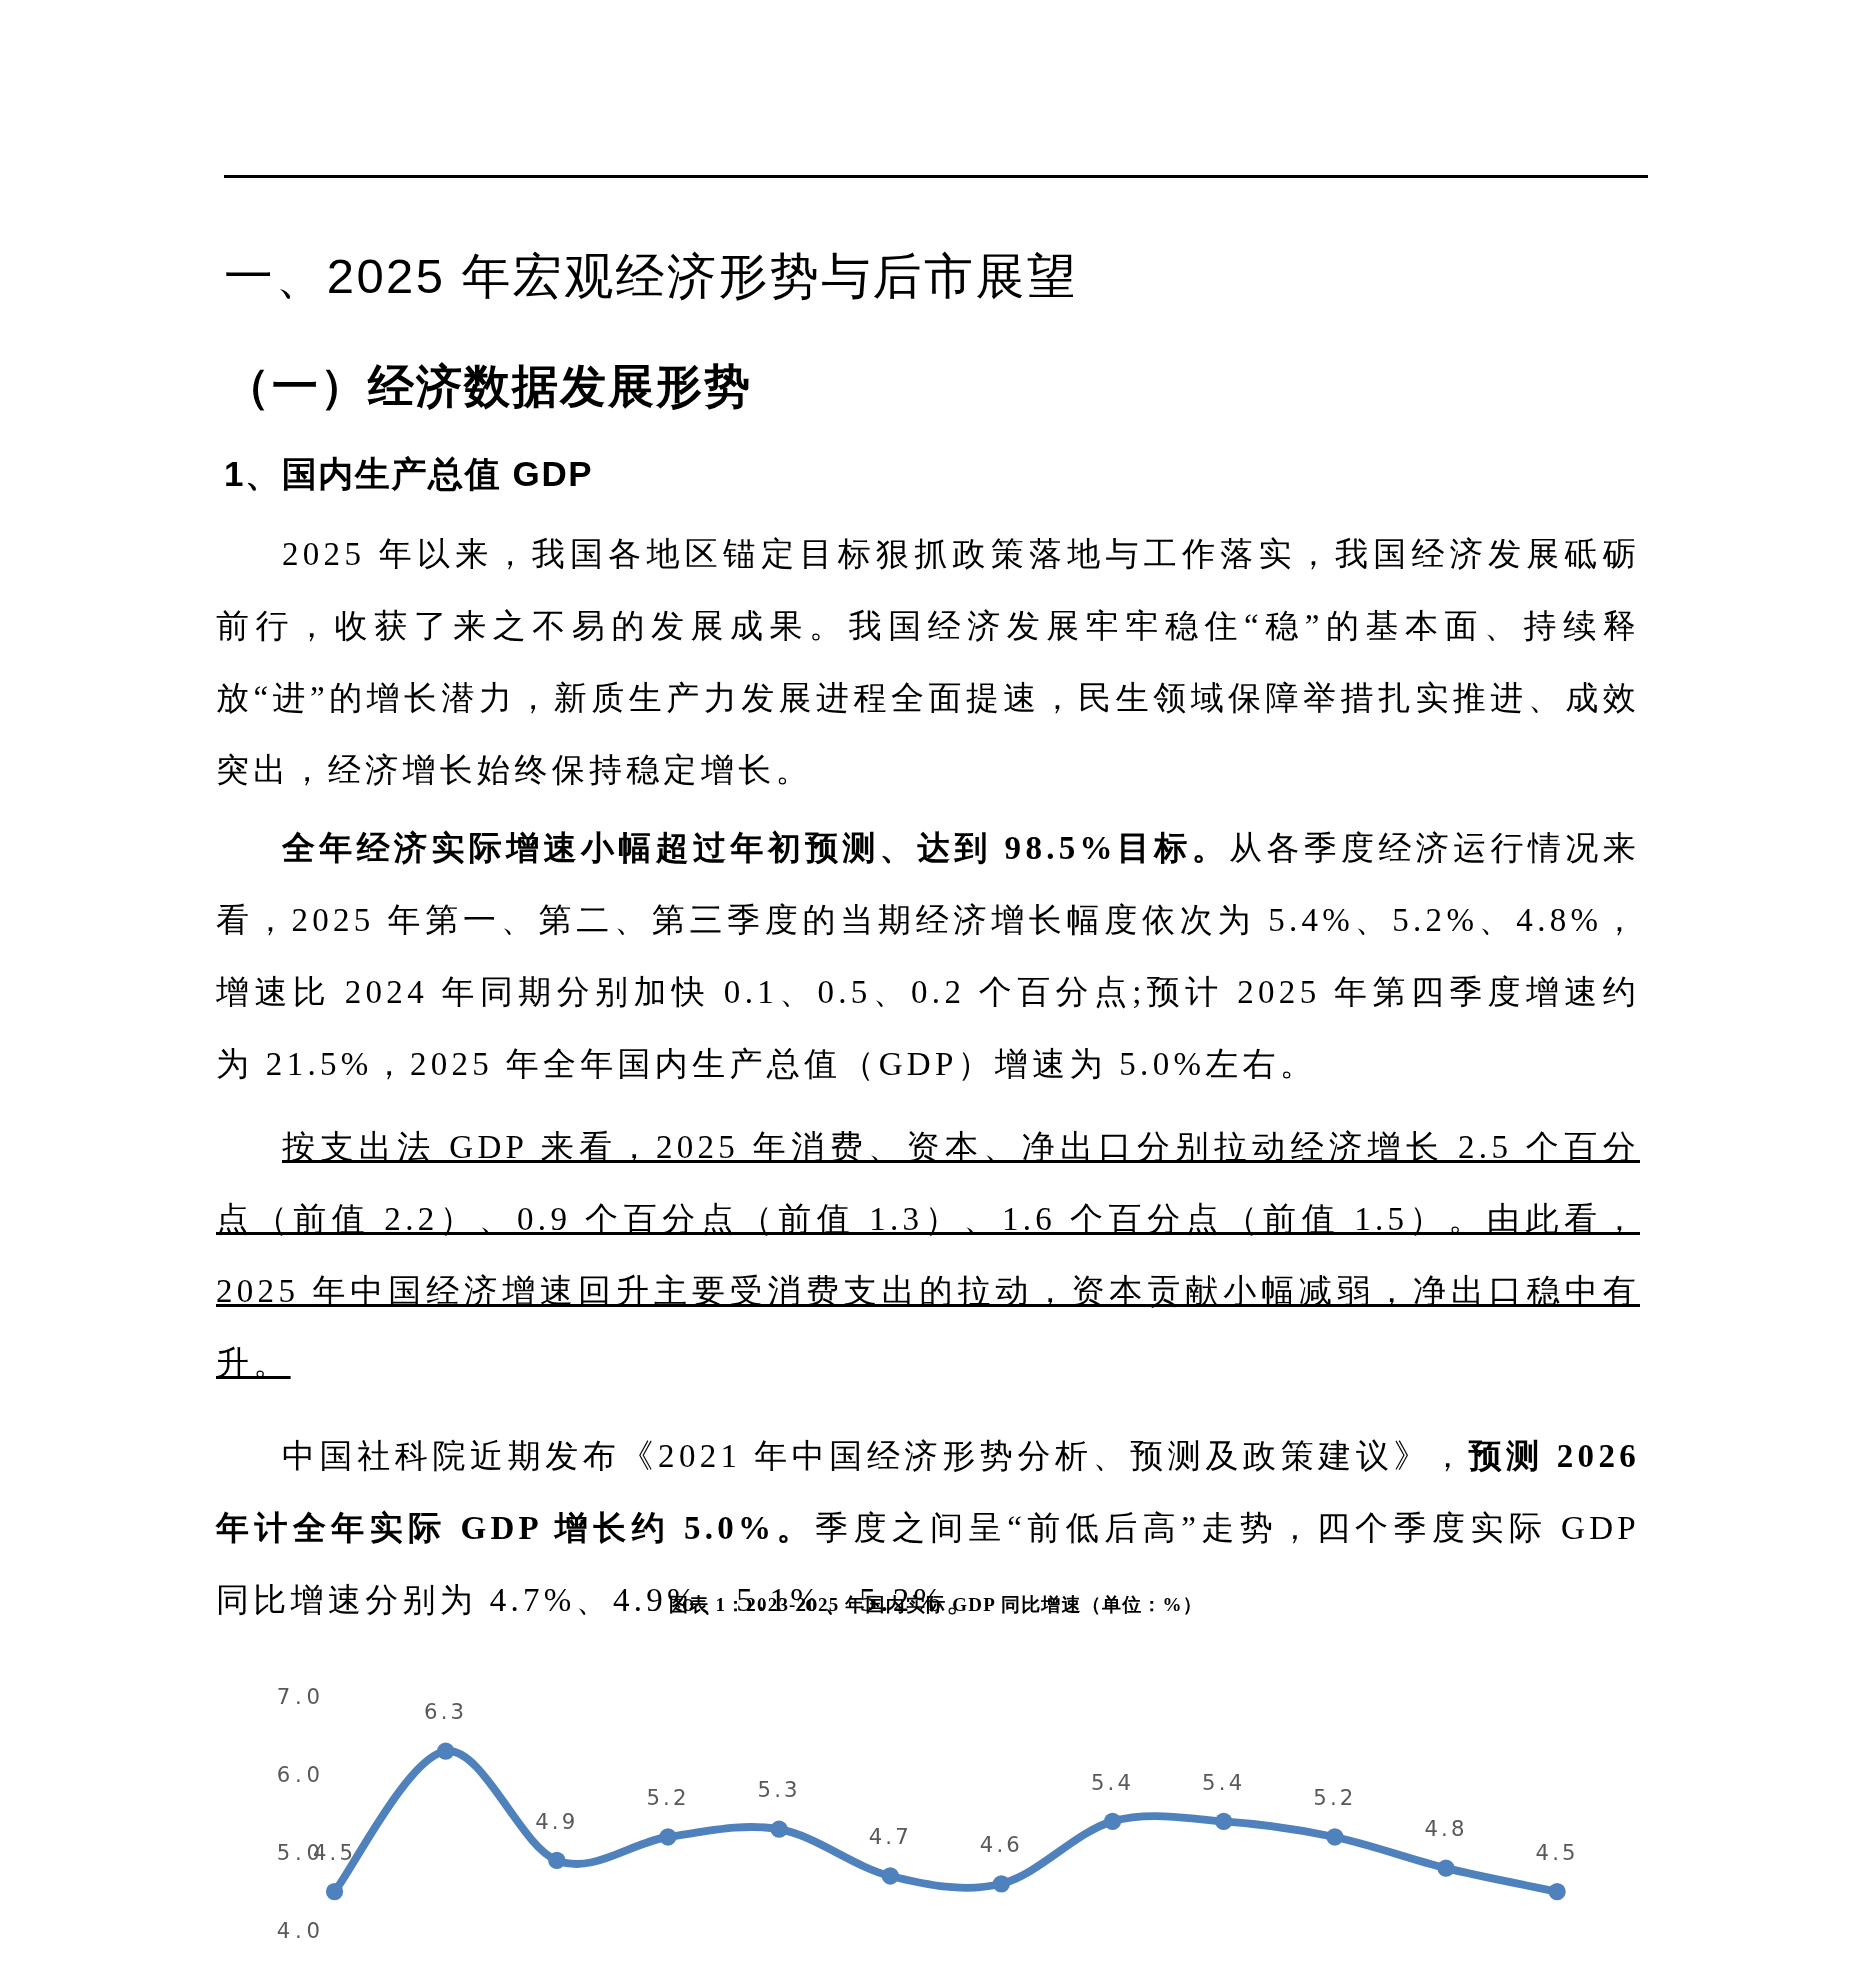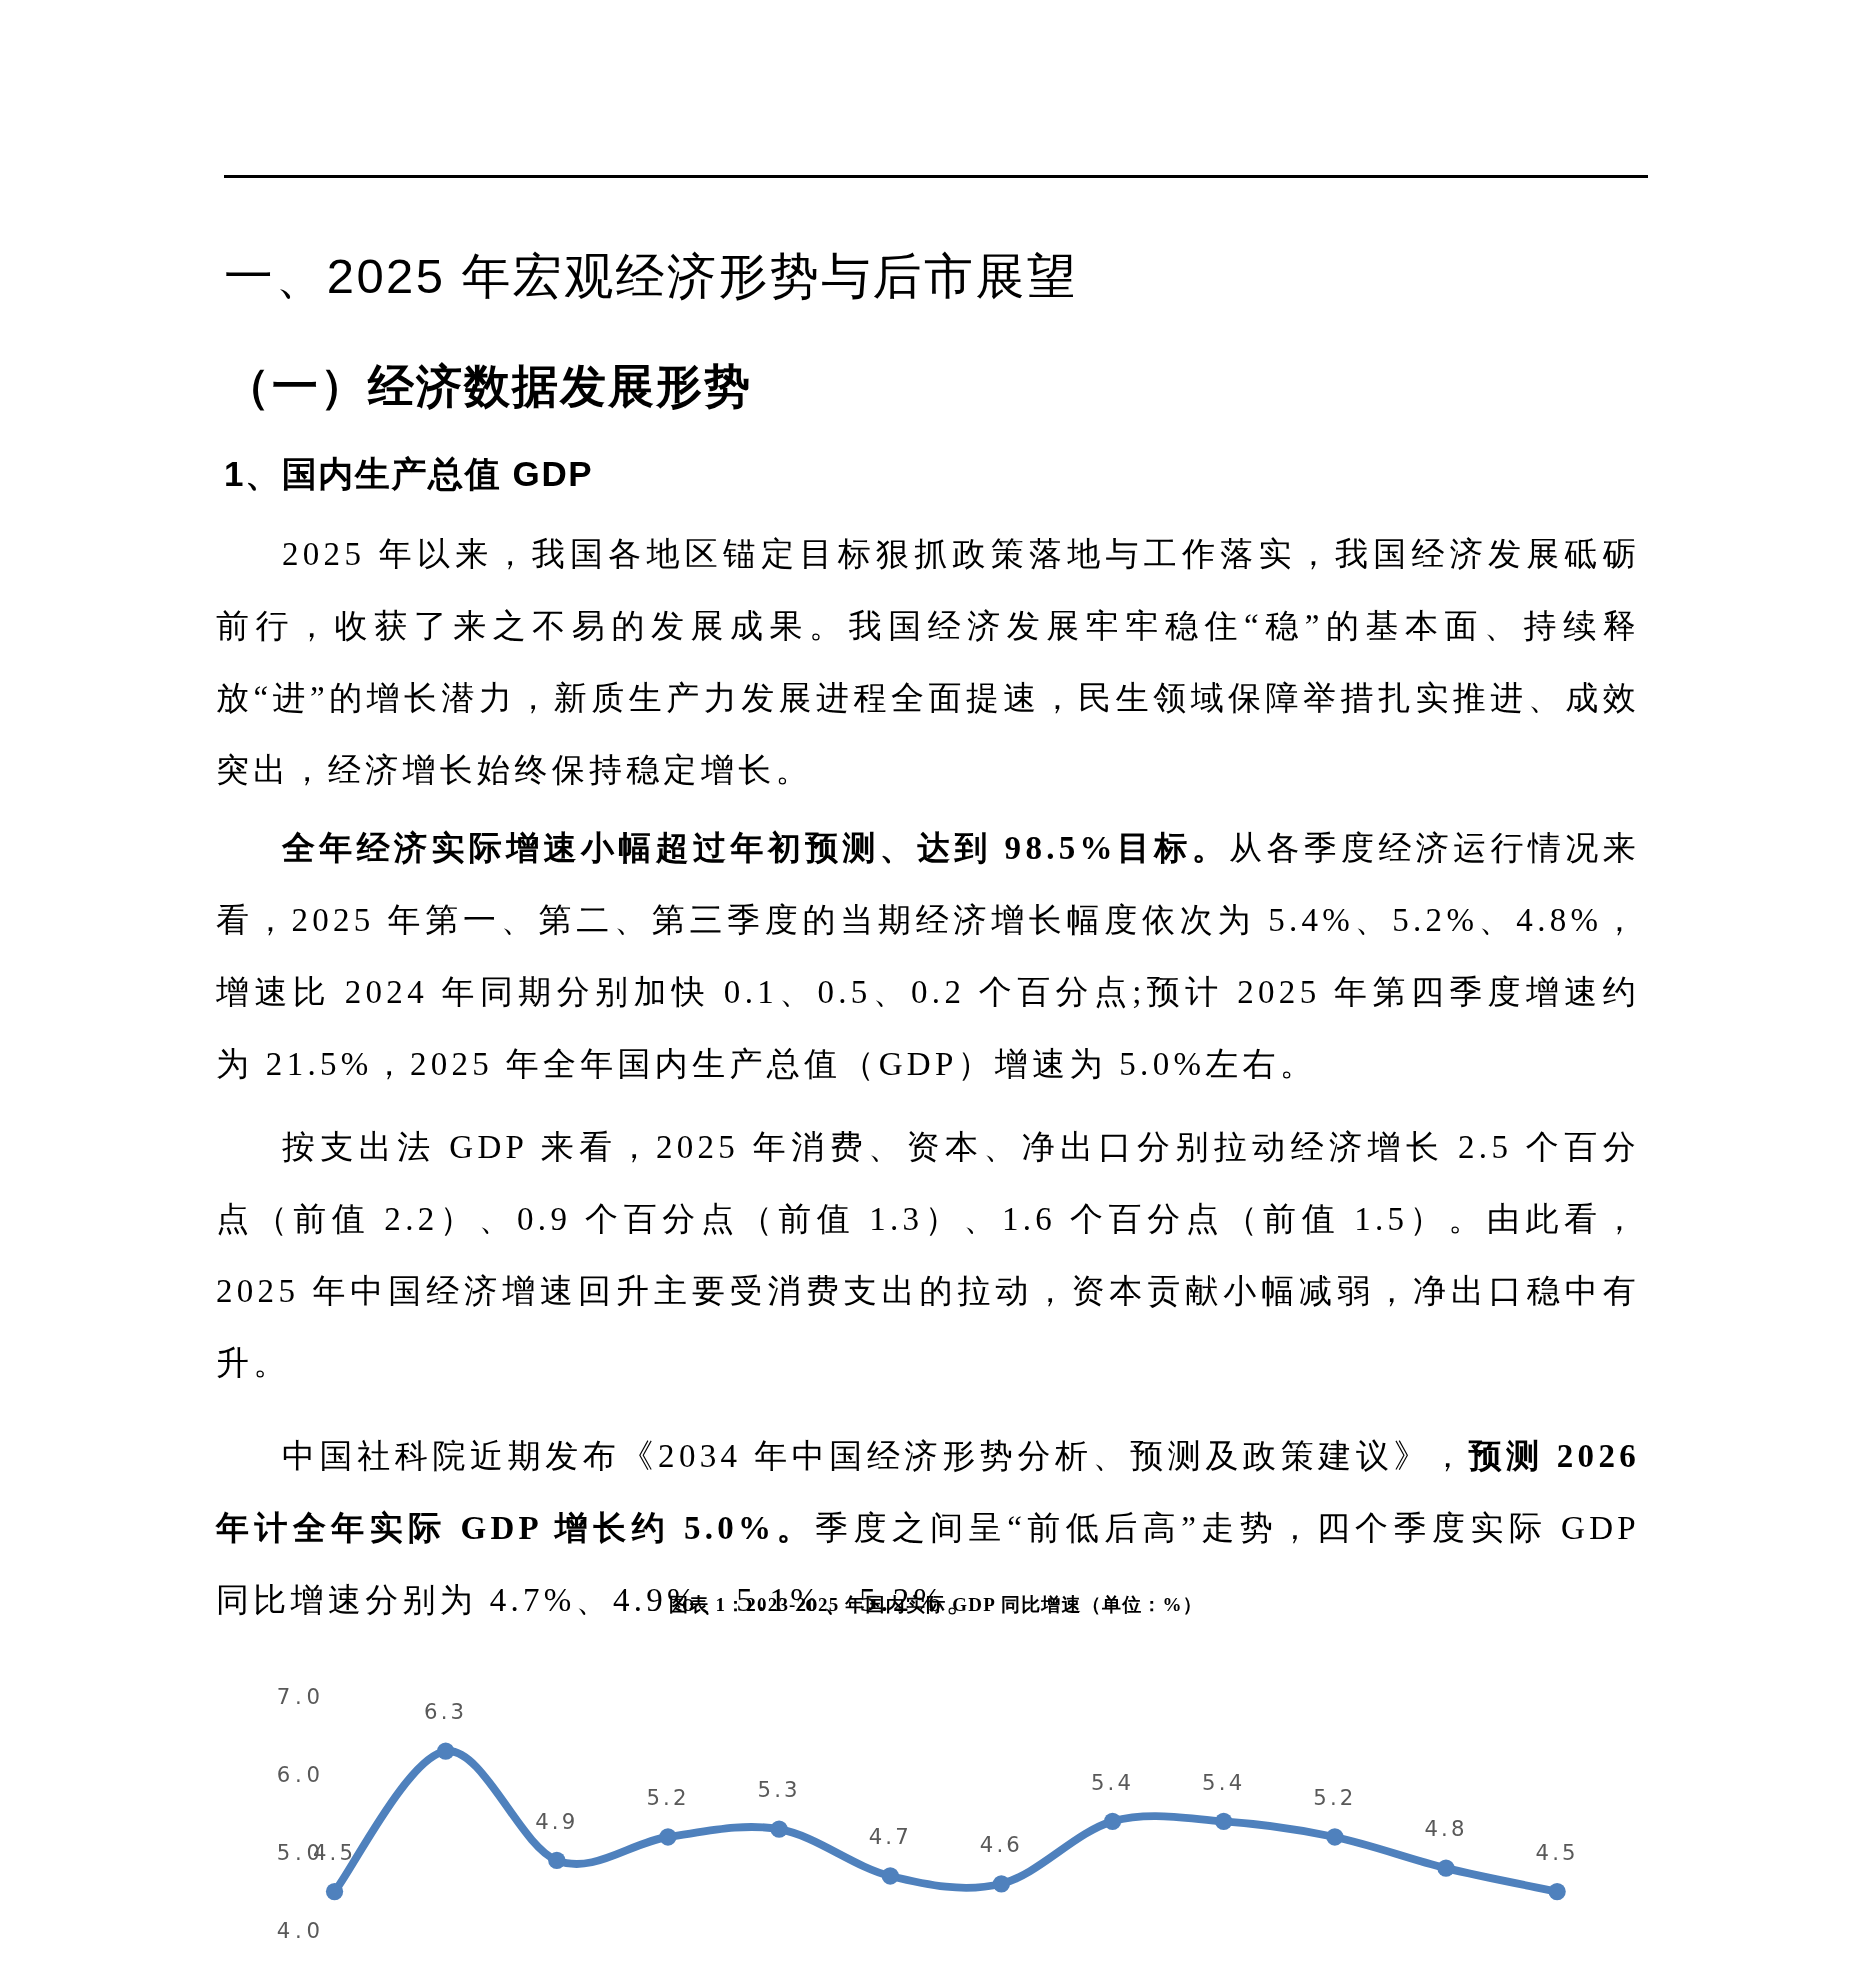--- a/index.html
+++ b/index.html
@@ -17,21 +17,21 @@
         font-weight:bold; font-size:46px; line-height:57px; letter-spacing:2px; }
   .h3 { position:absolute; left:224px; top:452px; width:1533px;
         font-family:"Liberation Sans","DejaVu Sans",sans-serif;
         font-weight:bold; font-size:35px; line-height:43px; letter-spacing:1.6px; }
 
   #paragraphs { position:absolute; left:216px; top:518px; width:1424px;
         font-size:33px; line-height:72px; letter-spacing:4.3px;
         text-align:justify; text-justify:inter-ideograph; }
   #paragraphs .para { text-indent:2em; }
   #paragraphs .para:nth-of-type(2) { margin-top:5.5px; }
-  #paragraphs .para:nth-of-type(3) { margin-top:11.4px; }
+  #paragraphs .para:nth-of-type(3) { margin-top:11.4px;text-decoration:underline; }
   #paragraphs .para:nth-of-type(4) { margin-top:21.6px; }
   .b { font-weight:bold; }
 
   .chart-title { position:absolute; left:0; top:1587px; width:1872px; text-align:center;
         font-weight:bold; font-size:19px; line-height:35px; letter-spacing:1.2px; }
 
   #chart-svg { position:absolute; left:0; top:1663px; width:1872px; height:704px; }
   .ylab { font-family:"DejaVu Sans","Liberation Sans",sans-serif; font-size:54px; letter-spacing:12px; fill:#595959; }
   .xlab { font-family:"DejaVu Sans","Liberation Sans",sans-serif; font-size:53px; letter-spacing:1px; fill:#595959; }
   .dlab { font-family:"DejaVu Sans","Liberation Sans",sans-serif; font-size:54px; letter-spacing:8px; fill:#595959; }
@@ -44,21 +44,21 @@
   <div class="rule"></div>
 
   <div class="h1">一、2025 年宏观经济形势与后市展望</div>
   <div class="h2">（一）经济数据发展形势</div>
   <div class="h3">1、国内生产总值 GDP</div>
 
   <div id="paragraphs">
       <p class="para"><span>2025 年以来，我国各地区锚定目标狠抓政策落地与工作落实，我国经济发展砥砺前行，收获了来之不易的发展成果。我国经济发展牢牢稳住“稳”的基本面、持续释放“进”的增长潜力，新质生产力发展进程全面提速，民生领域保障举措扎实推进、成效突出，经济增长始终保持稳定增长。</span></p>
       <p class="para"><span class="b">全年经济实际增速小幅超过年初预测、达到 98.5%目标。</span><span>从各季度经济运行情况来看，2025 年第一、第二、第三季度的当期经济增长幅度依次为 5.4%、5.2%、4.8%，增速比 2024 年同期分别加快 0.1、0.5、0.2 个百分点;预计 2025 年第四季度增速约为 21.5%，2025 年全年国内生产总值（GDP）增速为 5.0%左右。</span></p>
       <p class="para"><span>按支出法 GDP 来看，2025 年消费、资本、净出口分别拉动经济增长 2.5 个百分点（前值 2.2）、0.9 个百分点（前值 1.3）、1.6 个百分点（前值 1.5）。由此看，2025 年中国经济增速回升主要受消费支出的拉动，资本贡献小幅减弱，净出口稳中有升。</span></p>
-      <p class="para"><span>中国社科院近期发布《2034 年中国经济形势分析、预测及政策建议》，</span><span class="b">预测 2026 年计全年实际 GDP 增长约 5.0%。</span><span>季度之间呈“前低后高”走势，四个季度实际 GDP 同比增速分别为 4.7%、4.9%、5.1%、5.2%。</span></p>
+      <p class="para"><span>中国社科院近期发布《2021 年中国经济形势分析、预测及政策建议》，</span><span class="b">预测 2026 年计全年实际 GDP 增长约 5.0%。</span><span>季度之间呈“前低后高”走势，四个季度实际 GDP 同比增速分别为 4.7%、4.9%、5.1%、5.2%。</span></p>
     </div>
 
   <div class="chart-title">图表 1：2023-2025 年国内实际 GDP 同比增速（单位：%）</div>
 
   <svg id="chart-svg" viewBox="0 0 4762 1790" xmlns="http://www.w3.org/2000/svg">
       <text x="826" y="1493" text-anchor="end" class="ylab">0.0</text>
       <text x="826" y="1294.57" text-anchor="end" class="ylab">1.0</text>
       <text x="826" y="1096.1399999999999" text-anchor="end" class="ylab">2.0</text>
       <text x="826" y="897.71" text-anchor="end" class="ylab">3.0</text>
       <text x="826" y="699.28" text-anchor="end" class="ylab">4.0</text>

